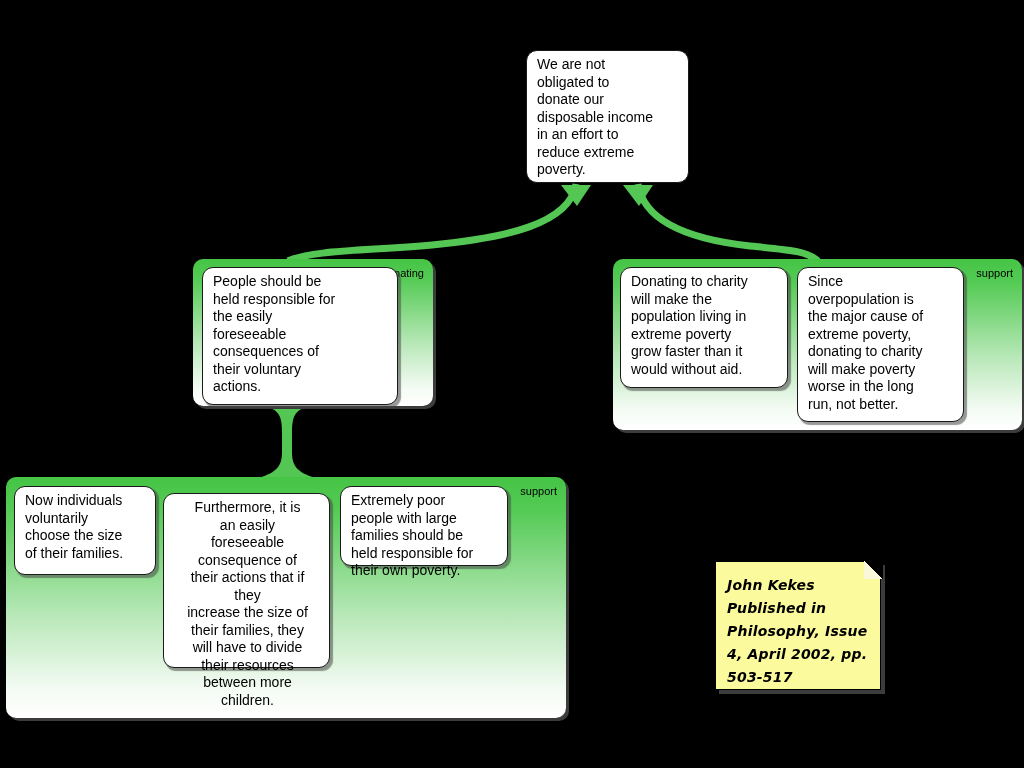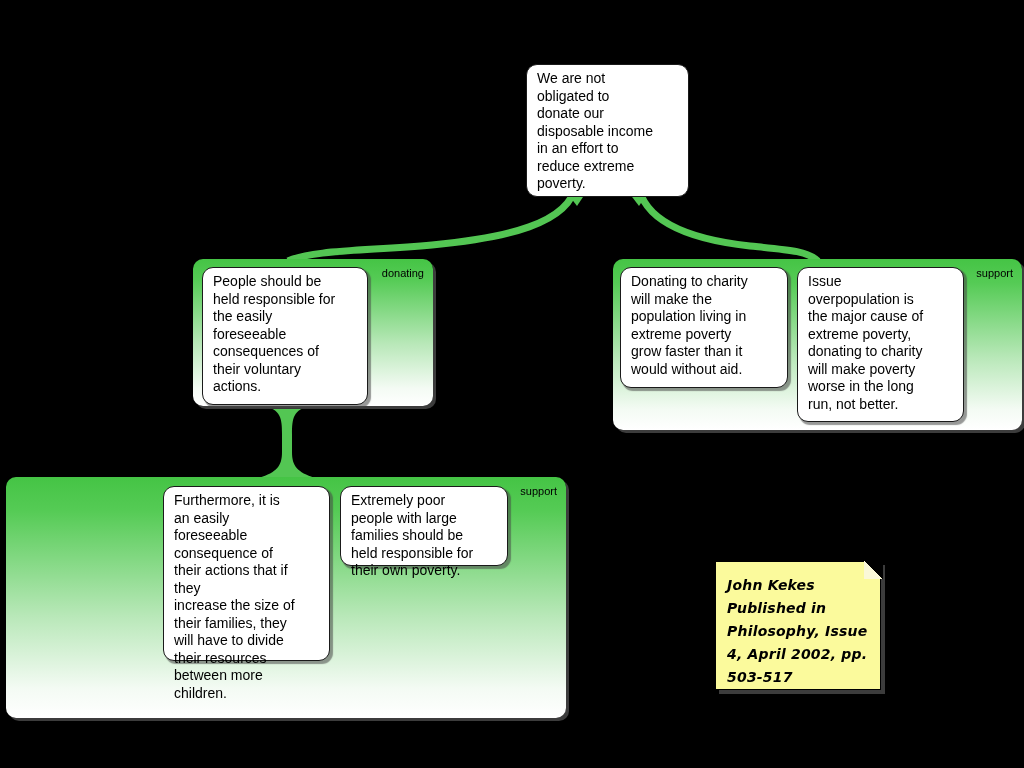--- a/index.html
+++ b/index.html
@@ -34,21 +34,21 @@
     border-radius:11px;
     font-size:14px;
     line-height:17.5px;
     padding:5px 8px 5px 10px;
     white-space:pre-line;
     z-index:3;
   }
   .group .argument-box { box-shadow:2.5px 2.5px 1px rgba(70,70,70,0.55); }
 
   #claim-box {
-    left:526px; top:64px; width:163px; height:133px;
+    left:526px; top:50px; width:163px; height:133px;
     z-index:2;
   }
 
   .group {
     position:absolute;
     border-radius:10px;
     background:linear-gradient(180deg, var(--group-top) 0%, var(--group-mid) 14%, #b9e8b9 58%, #f4fbf4 88%, #ffffff 100%);
     box-shadow:3px 3px 0 var(--shadow);
     z-index:2;
   }
@@ -56,25 +56,25 @@
     position:absolute;
     top:8px; right:9px;
     font-size:11px;
     line-height:12px;
     color:#000;
   }
   #group-left   { left:193px; top:259px; width:240px; height:147px; }
   #group-right  { left:613px; top:259px; width:409px; height:171px; }
   #group-bottom { left:6px;   top:477px; width:560px; height:241px; }
 
-  #box-left-1   { left:9px;   top:8px; width:166px; height:138px; }
+  #box-left-1   { left:9px;   top:8px; width:196px; height:138px; }
   #box-right-1  { left:7px;   top:8px; width:168px; height:121px; }
   #box-right-2  { left:184px; top:8px; width:167px; height:155px; }
   #box-bottom-1 { left:8px;   top:9px; width:142px; height:89px;  }
-  #box-bottom-2 { left:157px; top:9px; width:167px; height:175px; }
+  #box-bottom-2 { left:157px; top:16px; width:167px; height:175px;text-align:center; }
   #box-bottom-3 { left:334px; top:9px; width:168px; height:80px; }
 
   #sticky-note {
     position:absolute;
     left:715px; top:561px; width:166px; height:129px;
     background:var(--note-bg);
     border:1.5px solid #000;
     box-shadow:4px 4px 0 var(--shadow);
     z-index:3;
     padding:12px 10px 0 11px;
@@ -138,32 +138,36 @@
     <span class="group-label">donating</span>
   </div>
 
   <div id="group-right" class="group">
     <div id="box-right-1" class="argument-box">Donating to charity
 will make the
 population living in
 extreme poverty
 grow faster than it
 would without aid.</div>
-    <div id="box-right-2" class="argument-box">Issue
+    <div id="box-right-2" class="argument-box">Since
 overpopulation is
 the major cause of
 extreme poverty,
 donating to charity
 will make poverty
 worse in the long
 run, not better.</div>
     <span class="group-label">support</span>
   </div>
 
   <div id="group-bottom" class="group">
+    <div id="box-bottom-1" class="argument-box">Now individuals
+voluntarily
+choose the size
+of their families.</div>
     <div id="box-bottom-2" class="argument-box">Furthermore, it is
 an easily
 foreseeable
 consequence of
 their actions that if
 they
 increase the size of
 their families, they
 will have to divide
 their resources

